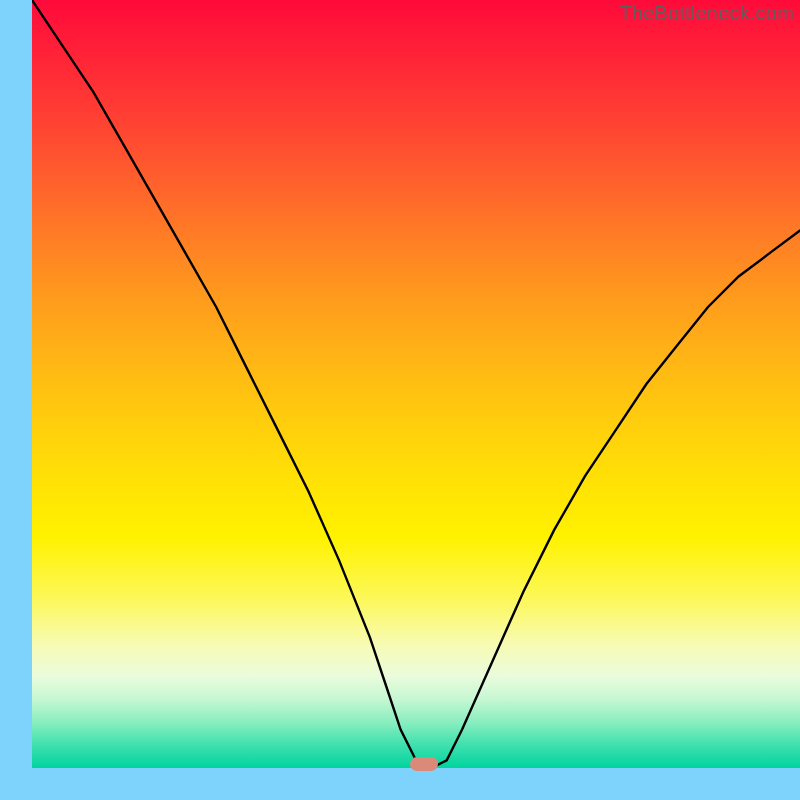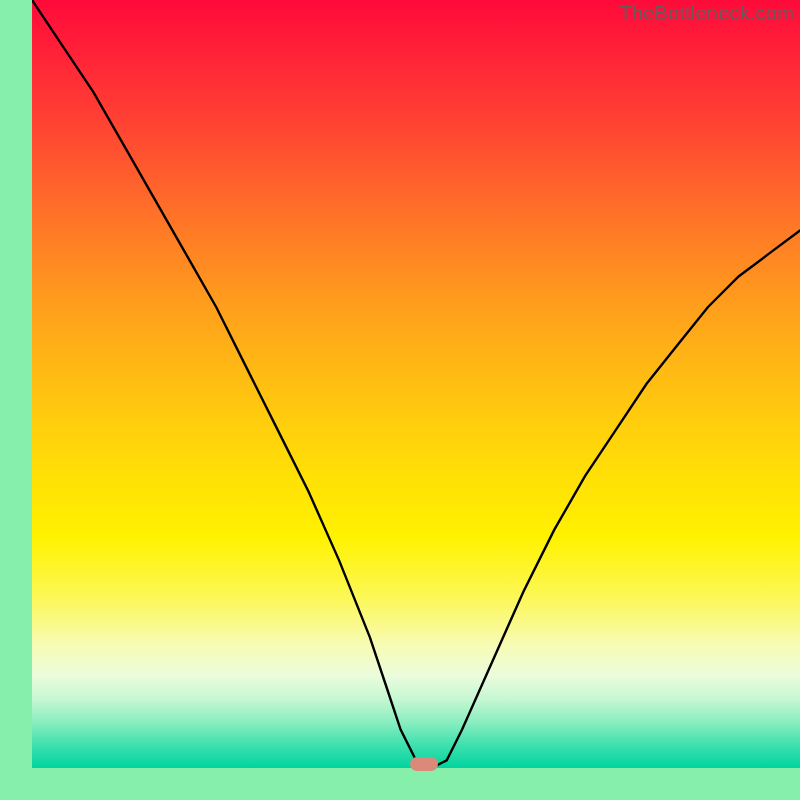--- a/index.html
+++ b/index.html
@@ -8,21 +8,21 @@
     width: 800px;
     height: 800px;
     background: #000;
     overflow: hidden;
     font-family: Arial, Helvetica, sans-serif;
   }
   .frame {
     position: relative;
     width: 800px;
     height: 800px;
-    background: #86efac;
+    background: #7dd3fc;
   }
   .plot-area {
     position: absolute;
     left: 32px;
     top: 0;
     width: 768px;
     height: 768px;
     background: linear-gradient(to bottom,
       #ff0a3a 0%,
       #ff1f38 6%,

